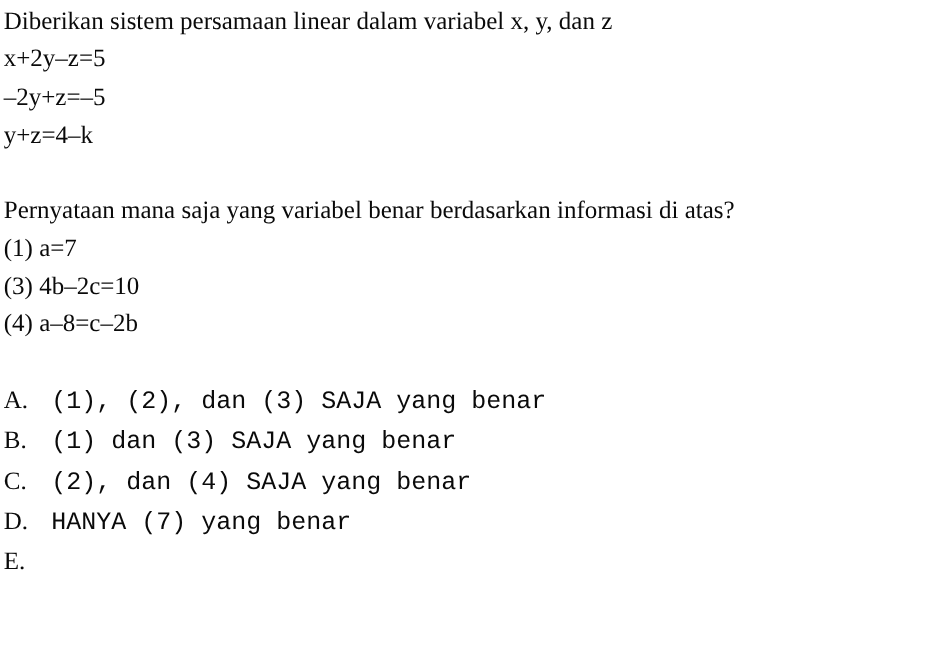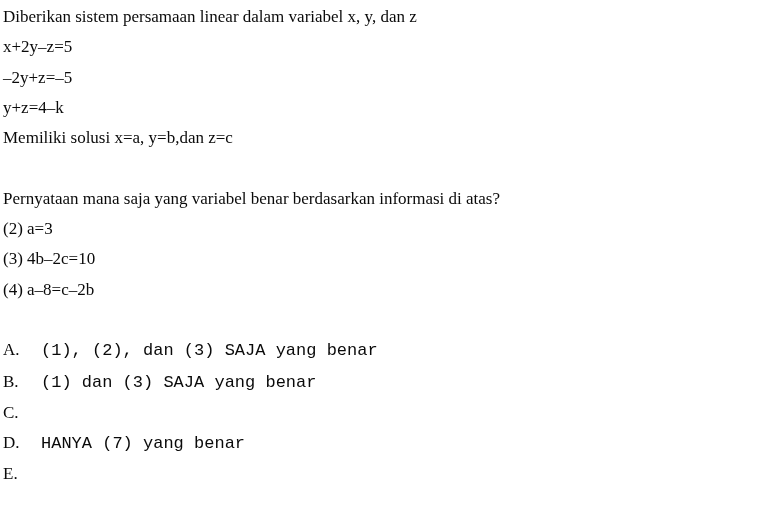--- a/index.html
+++ b/index.html
@@ -9,21 +9,21 @@
   }
   body {
     width: 758px;
     height: 526px;
     overflow: hidden;
     font-family: "Liberation Serif", "DejaVu Serif", serif;
     color: #0a0a0a;
   }
   .page {
     padding: 2px 0 0 3px;
-    font-size: 17px;
+    font-size: 20px;
     line-height: 30.3px;
   }
   .line {
     white-space: nowrap;
   }
   .spacer {
     height: 30.3px;
   }
   .option-row {
     display: flex;
@@ -42,41 +42,41 @@
 </style>
 </head>
 <body>
 
 <div class="page">
 
   <div class="line">Diberikan sistem persamaan linear dalam variabel x, y, dan z</div>
   <div class="line">x+2y–z=5</div>
   <div class="line">–2y+z=–5</div>
   <div class="line">y+z=4–k</div>
-  <div class="line">Memiliki solusi x=a, y=b,dan z=c</div>
 
   <div class="spacer"></div>
 
   <div class="line">Pernyataan mana saja yang variabel benar berdasarkan informasi di atas?</div>
-  <div class="line">(2) a=3</div>
+  <div class="line">(1) a=7</div>
   <div class="line">(3) 4b–2c=10</div>
   <div class="line">(4) a–8=c–2b</div>
 
   <div class="spacer"></div>
 
   <div class="option-row">
     <span class="option-letter">A.</span>
     <span class="option-text">(1), (2), dan (3) SAJA yang benar</span>
   </div>
   <div class="option-row">
     <span class="option-letter">B.</span>
     <span class="option-text">(1) dan (3) SAJA yang benar</span>
   </div>
   <div class="option-row">
     <span class="option-letter">C.</span>
+    <span class="option-text">(2), dan (4) SAJA yang benar</span>
   </div>
   <div class="option-row">
     <span class="option-letter">D.</span>
     <span class="option-text">HANYA (7) yang benar</span>
   </div>
   <div class="option-row">
     <span class="option-letter">E.</span>
   </div>
 
 </div>

